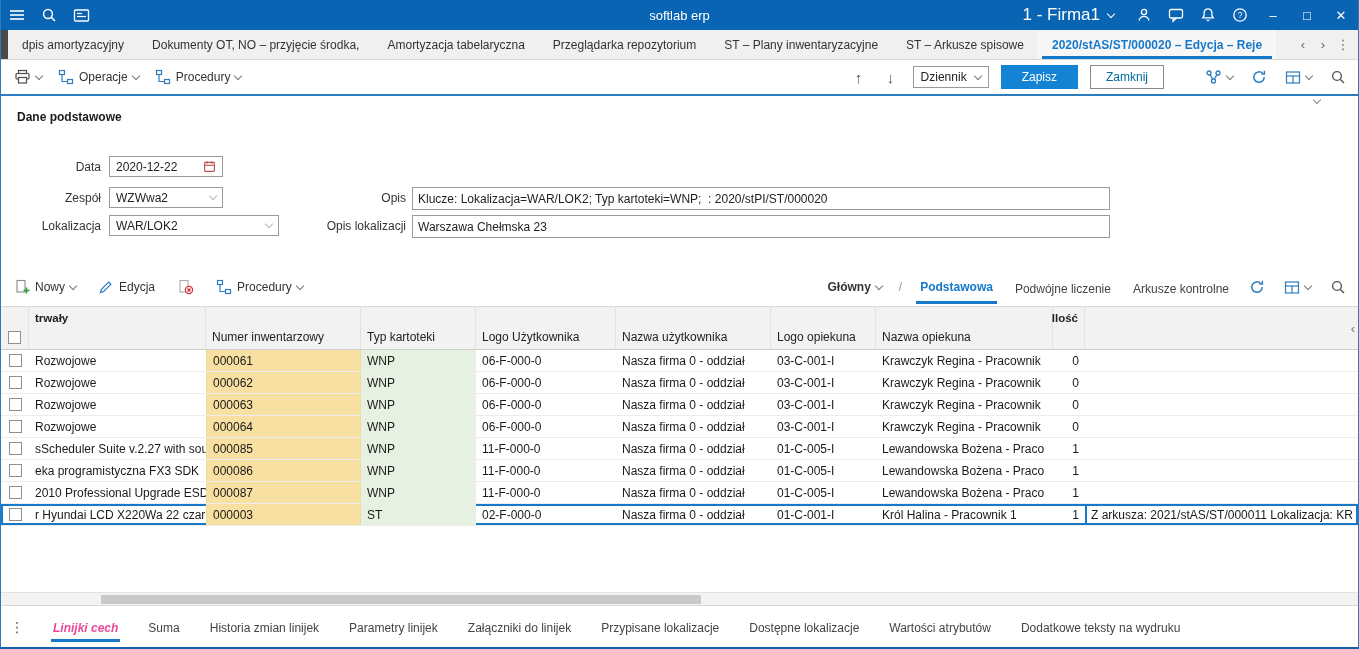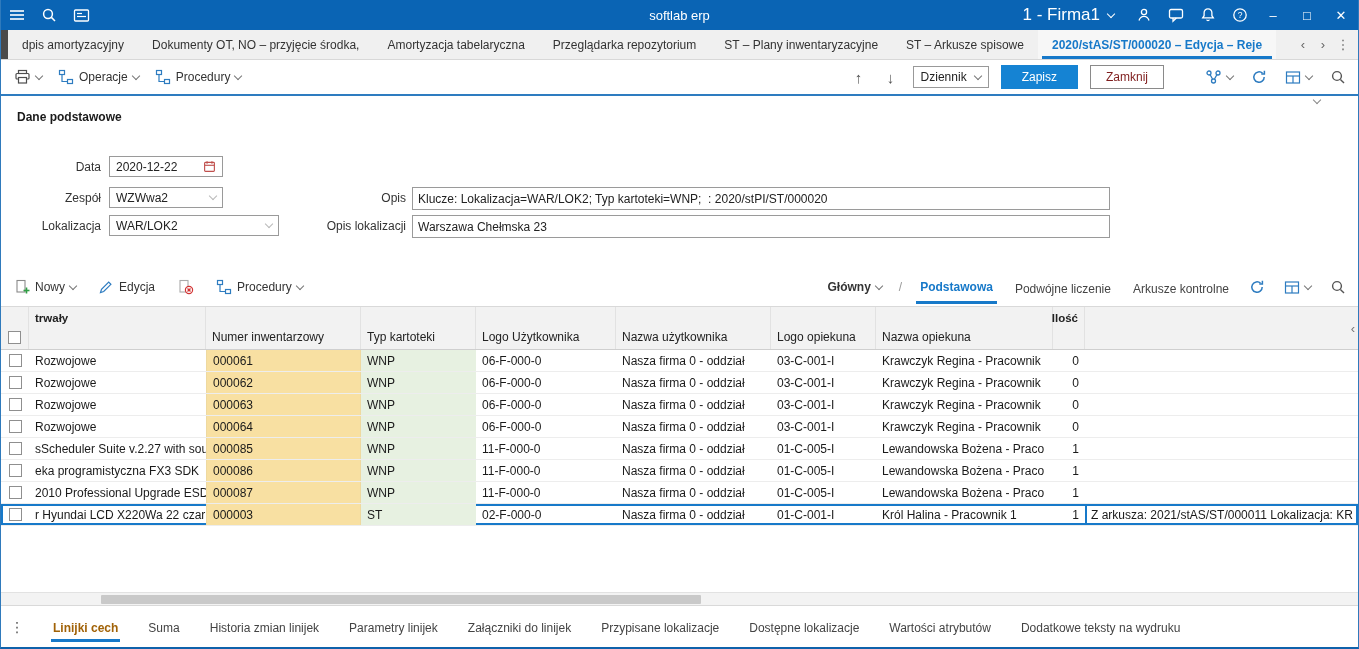--- a/index.html
+++ b/index.html
@@ -36,21 +36,21 @@
   .tabstrip-ctrls span{ width:18px; text-align:center; font-size:13px; }
 
   
   .toolbar{ height:36px; display:flex; align-items:center; padding:0 10px; gap:10px; border-bottom:2px solid #2e7cc0; flex:0 0 auto; background:#fff; }
   .tbtn{ display:flex; align-items:center; gap:5px; color:#333; padding:2px 3px; white-space:nowrap; }
   .tool-right{ margin-left:auto; display:flex; align-items:center; gap:12px; }
   .arrow-ic{ font-size:15px; color:#555; width:20px; text-align:center; }
   .combo{ border:1px solid #999; background:#fff; height:22px; display:flex; align-items:center; padding:0 7px; gap:8px; }
   .btn{ height:24px; display:flex; align-items:center; justify-content:center; font-size:12px; }
   .btn-primary{ background:var(--save); border:1px solid var(--save); color:#fff; padding:0 20px; }
-  .btn-default{ background:#fff; border:1px solid #8a8a8a; color:#7f1d1d; padding:8px 15px; }
+  .btn-default{ background:#fff; border:1px solid #8a8a8a; color:#0369a1; padding:8px 15px; }
   .icon-cluster{ display:flex; align-items:center; gap:13px; margin-left:26px; }
 
   
   .formsec{ height:172px; position:relative; flex:0 0 auto; background:#fff; }
   .sec-title{ position:absolute; left:16px; top:14px; font-weight:700; color:#1a1a1a; }
   .flabel{ position:absolute; text-align:right; color:#333; }
   .finput{ position:absolute; height:23px; border:1px solid #9a9a9a; background:#fff; font-family:inherit; font-size:12px; padding:0 5px; color:#222; }
   .fcombo{ position:absolute; height:21px; border:1px solid #9a9a9a; background:#fff; display:flex; align-items:center; padding:0 6px; justify-content:space-between; }
   .mini-chev{ position:absolute; color:#888; }
 
@@ -82,21 +82,21 @@
   .tbl-filler{ flex:1 1 auto; background:#fff; }
 
   
   .hscroll{ height:13px; background:#f3f3f3; border-top:1px solid #e2e2e2; position:relative; flex:0 0 auto; }
   .hthumb{ position:absolute; left:100px; top:2px; width:600px; height:9px; background:#c9c9c9; border-radius:1px; }
 
   
   .bottombar{ height:42px; border-top:1px solid #d9d9d9; display:flex; align-items:center; padding:0 8px; gap:26px; flex:0 0 auto; background:#fff; }
   .bdots{ color:#555; font-size:14px; width:16px; text-align:center; }
   .btab{ color:#444; padding:13px 2px 10px 2px; position:relative; white-space:nowrap; }
-  .btab.active{ color:#a16207; font-weight:700; }
+  .btab.active{ color:#ec4899; font-weight:700;font-style:italic; }
   .btab.active::after{ content:""; position:absolute; left:0; right:0; bottom:3px; height:3px; background:var(--accent); }
 
   svg{ display:block; }
 </style>
 </head>
 <body>
 
 <div class="topbar">
   <div class="tb-ic ia">
     <svg width="16" height="14" viewBox="0 0 16 14">

